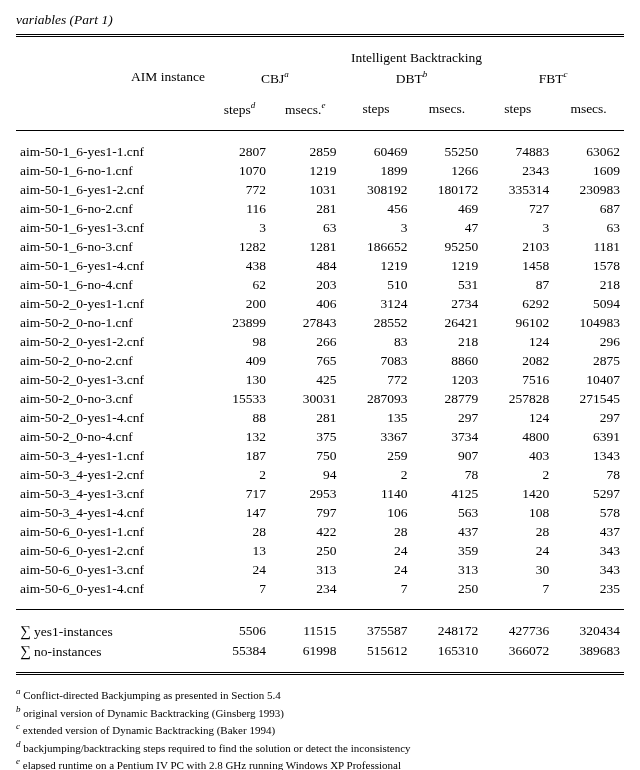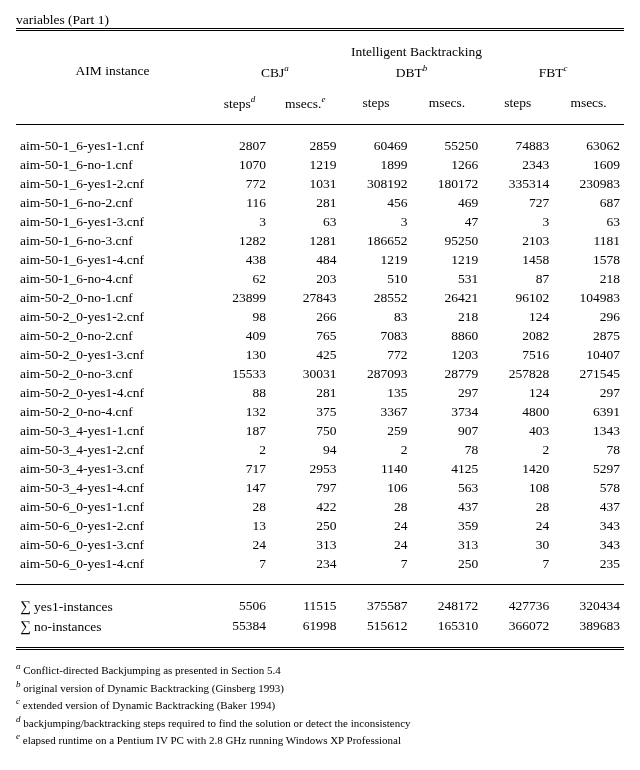--- a/index.html
+++ b/index.html
@@ -6,20 +6,22 @@
     font-family: "Times New Roman", Times, serif;
     font-size: 13.5px;
     color: #000;
     background: #fff;
     margin: 0;
     padding: 12px 16px;
     width: 640px;
     box-sizing: border-box;
   }
   .caption {
+    margin-bottom: 6px;
+    font-style: italic;
   }
   .tbl {
     border-collapse: collapse;
     width: 100%;
   }
   .tbl td, .tbl th {
     padding: 1.5px 4px;
     white-space: nowrap;
   }
   .num { text-align: right; }
@@ -46,21 +48,21 @@
 <table class="tbl">
   <tbody id="tbody">
     <tr class="dbl-top spacer-row">
         <td colspan="7"></td>
       </tr>
     <tr class="hdr1">
       <td></td>
       <td colspan="6">Intelligent Backtracking</td>
     </tr>
     <tr class="hdr1">
-      <td class="inst" style="text-align:center">AIM instance</td>
+      <td class="inst" style="text-align:right">AIM instance</td>
       <td colspan="2"><span>CBJ</span><span class="sup">a</span></td>
       <td colspan="2"><span>DBT</span><span class="sup">b</span></td>
       <td colspan="2"><span>FBT</span><span class="sup">c</span></td>
     </tr>
     <tr class="spacer-row">
         <td colspan="7"></td>
       </tr>
     <tr class="hdr1">
       <td></td>
       <td class="num"><span>steps</span><span class="sup">d</span></td>
@@ -143,20 +145,29 @@
       <tr>
         <td class="inst">aim-50-1_6-no-4.cnf</td>
         <td class="num">62</td>
         <td class="num">203</td>
         <td class="num">510</td>
         <td class="num">531</td>
         <td class="num">87</td>
         <td class="num">218</td>
       </tr>
       <tr>
+        <td class="inst">aim-50-2_0-yes1-1.cnf</td>
+        <td class="num">200</td>
+        <td class="num">406</td>
+        <td class="num">3124</td>
+        <td class="num">2734</td>
+        <td class="num">6292</td>
+        <td class="num">5094</td>
+      </tr>
+      <tr>
         <td class="inst">aim-50-2_0-no-1.cnf</td>
         <td class="num">23899</td>
         <td class="num">27843</td>
         <td class="num">28552</td>
         <td class="num">26421</td>
         <td class="num">96102</td>
         <td class="num">104983</td>
       </tr>
       <tr>
         <td class="inst">aim-50-2_0-yes1-2.cnf</td>

